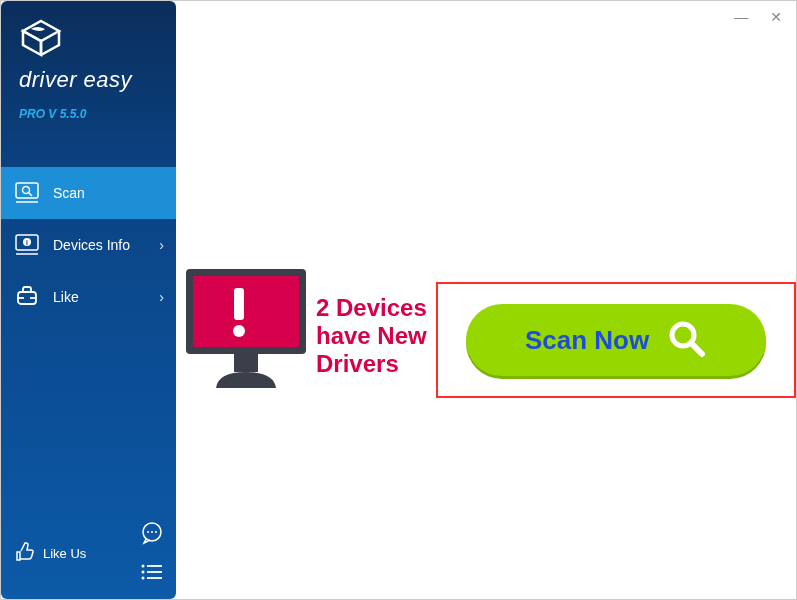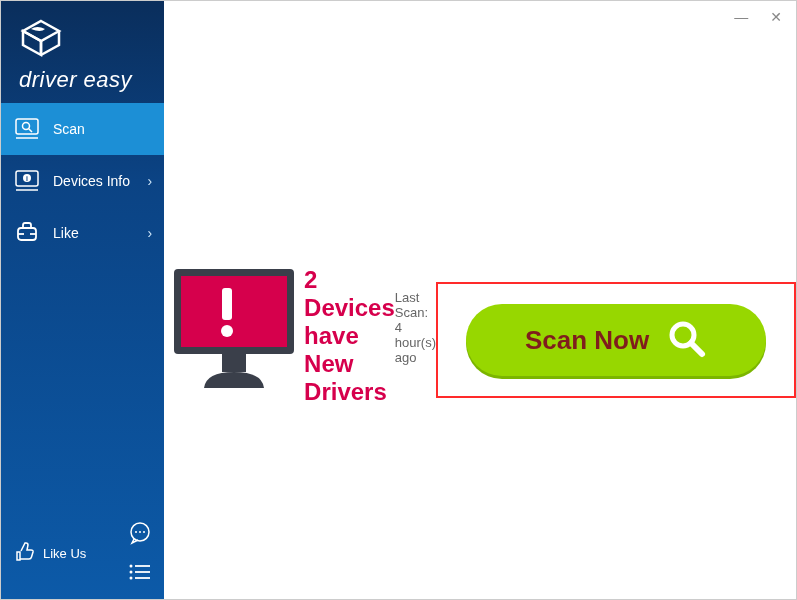--- a/index.html
+++ b/index.html
@@ -19,20 +19,21 @@
     }
     .titlebar-controls span { cursor: pointer; padding: 2px 4px; }
     
     .sidebar {
       width: 175px;
       background: linear-gradient(180deg, #0a2e5c 0%, #0b4384 30%, #0c5aa8 100%);
       color: #fff;
       display: flex;
       flex-direction: column;
       position: relative;
+      border-radius: 6px;
     }
     .logo-area {
       padding: 18px 0 10px 18px;
     }
     .logo-cube { margin-bottom: 4px; }
     .logo-text {
       font-size: 22px; font-style: italic; font-weight: 300;
       letter-spacing: 0.5px;
     }
     .version-text {
@@ -47,20 +48,21 @@
     .nav-item {
       display: flex;
       align-items: center;
       padding: 14px 14px;
       cursor: pointer;
       position: relative;
       font-size: 14px;
     }
     .nav-item.active {
       background: #1c8fd6;
+      margin-top: 32px;
     }
     .nav-icon {
       width: 24px; height: 24px;
       margin-right: 14px;
       display: flex; align-items: center; justify-content: center;
     }
     .nav-chevron {
       position: absolute;
       right: 12px;
       font-size: 14px;
@@ -117,21 +119,21 @@
       display: flex;
       align-items: center;
       justify-content: center;
       gap: 18px;
       cursor: pointer;
       box-shadow: 0 3px 0 #7bb500;
     }
     .scan-btn-label {
       font-size: 26px;
       font-weight: bold;
-      color: #7f1d1d;
+      color: #1d4ed8;
     }
   </style>
 </head>
 <body>
 
 <div class="window">
 
   <div class="titlebar-controls">
     <span>—</span>
     <span>✕</span>
@@ -143,20 +145,21 @@
         <svg width="44" height="40" viewBox="0 0 44 40">
           <path d="M22 2 L40 12 L22 22 L4 12 Z" fill="none" stroke="#fff" stroke-width="2.5"></path>
           <path d="M4 12 L4 26 L22 36 L22 22 Z" fill="none" stroke="#fff" stroke-width="2.5"></path>
           <path d="M40 12 L40 26 L22 36" fill="none" stroke="#fff" stroke-width="2.5"></path>
           <path d="M22 22 L22 36" fill="none" stroke="#fff" stroke-width="2.5"></path>
           <path d="M12 10 Q18 6 26 10 Q22 14 12 10" fill="#fff"></path>
         </svg>
       </div>
       <div class="logo-text">driver easy</div>
     </div>
+    <div class="version-text">PRO V 5.5.0</div>
 
     <div class="nav-item active">
       <span class="nav-icon">
         <svg width="24" height="22" viewBox="0 0 24 22">
           <rect x="1" y="1" width="22" height="15" rx="2" fill="none" stroke="#fff" stroke-width="1.5"></rect>
           <circle cx="11" cy="8" r="3.5" fill="none" stroke="#fff" stroke-width="1.5"></circle>
           <line x1="13.5" y1="10.5" x2="17" y2="14" stroke="#fff" stroke-width="1.5"></line>
           <line x1="1" y1="20" x2="23" y2="20" stroke="#fff" stroke-width="1.5"></line>
         </svg>
       </span>
@@ -231,21 +234,20 @@
       <svg width="140" height="130" viewBox="0 0 140 130">
         <rect x="10" y="5" width="120" height="85" rx="4" fill="#3a3f4a"></rect>
         <rect x="17" y="12" width="106" height="71" fill="#d6004c"></rect>
         <rect x="58" y="24" width="10" height="32" rx="3" fill="#fff"></rect>
         <circle cx="63" cy="67" r="6" fill="#fff"></circle>
         <rect x="58" y="90" width="24" height="18" fill="#3a3f4a"></rect>
         <path d="M40 124 Q42 108 70 108 Q98 108 100 124 Z" fill="#3a3f4a"></path>
       </svg>
     </div>
     <div class="headline">2 Devices have New Drivers</div>
-    <div class="last-scan">Last Scan: 4 hour(s) ago</div>
     <div class="scan-highlight">
       <button class="scan-btn">
         <span class="scan-btn-label">Scan Now</span>
         <span>
           <svg width="40" height="40" viewBox="0 0 40 40">
             <circle cx="16" cy="16" r="11" fill="none" stroke="#fff" stroke-width="5"></circle>
             <line x1="24" y1="24" x2="35" y2="35" stroke="#fff" stroke-width="6" stroke-linecap="round"></line>
           </svg>
         </span>
       </button>

